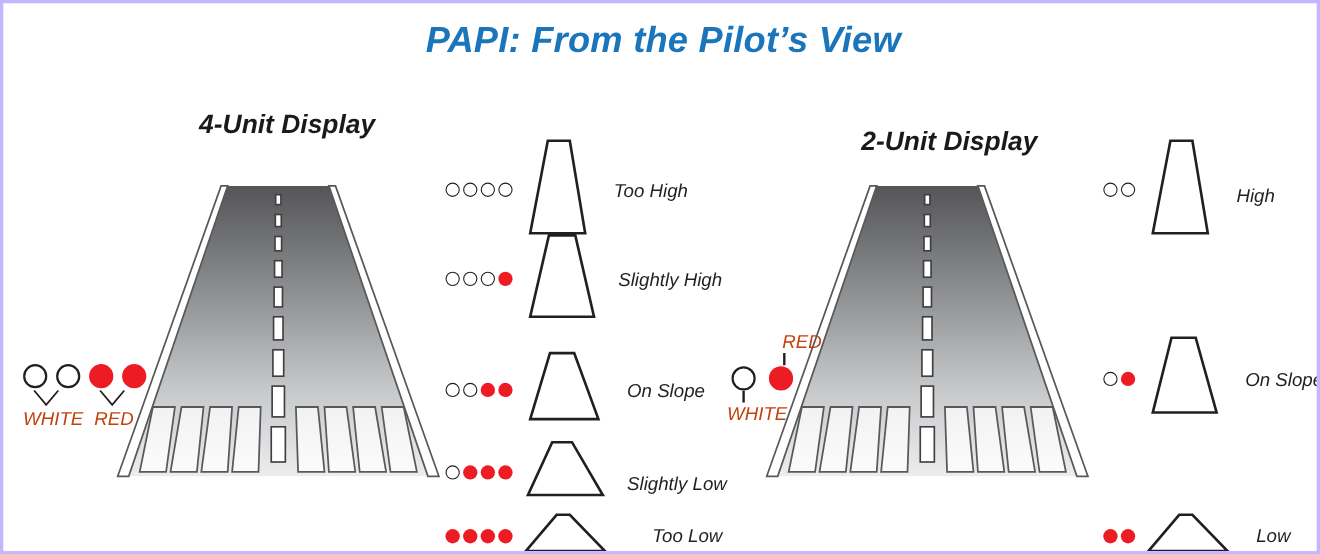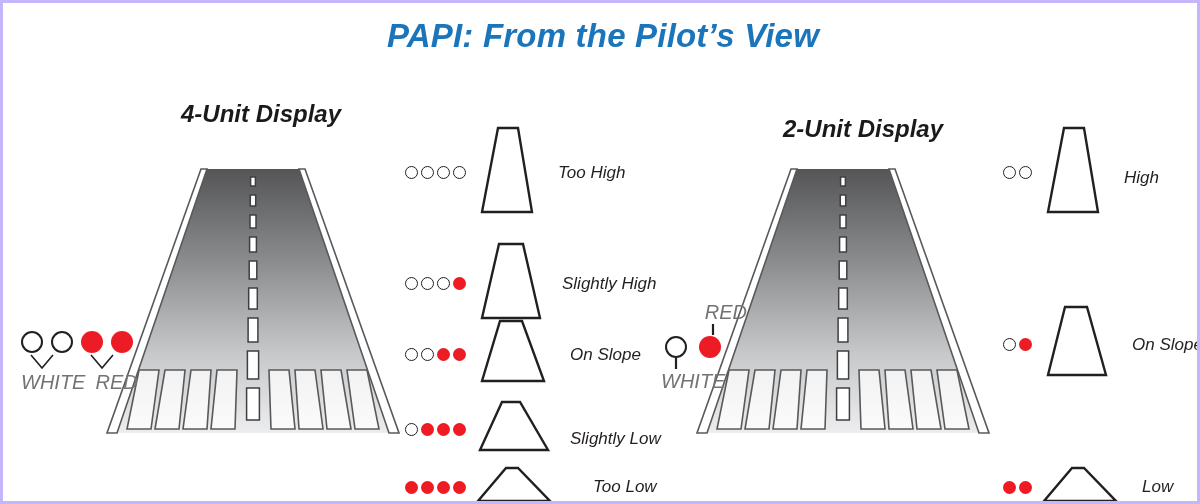--- a/index.html
+++ b/index.html
@@ -49,21 +49,21 @@
     width:22px;height:22px;border-radius:50%;
     box-sizing:border-box;
     display:inline-block;
     vertical-align:middle;
   }
   .lamp.white{background:#ffffff;border:2.2px solid #231f20;}
   .lamp.red{background:#ed1c24;border:0;}
 
   .cluster-row{display:flex;gap:8px;align-items:center;}
   .cluster-label{
-    font-size:20px;color:#737373;white-space:nowrap;
+    font-size:17px;color:#c2410c;white-space:nowrap;
   }
 
   
   .ind-row{
     position:absolute;
     display:flex;align-items:center;
   }
   .dots{display:flex;align-items:center;gap:3px;}
   .dot{
     border-radius:50%;box-sizing:border-box;
@@ -224,21 +224,21 @@
         <span class="dot white"></span>
       </div>
       <div class="ind-shape" style="margin-left:4px">
         <svg width="74" height="92" viewBox="0 0 74 92">
           <polygon points="28,4 48,4 62,88 12,88" fill="#ffffff" stroke="#231f20" stroke-width="2.4"></polygon>
         </svg>
       </div>
       <div class="ind-caption" style="margin-left:14px;margin-top:2px">Too High</div>
     </div>
 
-    <div class="ind-row" style="top:152px">
+    <div class="ind-row" style="top:122px">
       <div class="dots">
         <span class="dot white"></span>
         <span class="dot white"></span>
         <span class="dot white"></span>
         <span class="dot red"></span>
       </div>
       <div class="ind-shape" style="margin-left:4px">
         <svg width="82" height="82" viewBox="0 0 82 82">
           <polygon points="29,4 53,4 70,78 12,78" fill="#ffffff" stroke="#231f20" stroke-width="2.4"></polygon>
         </svg>

